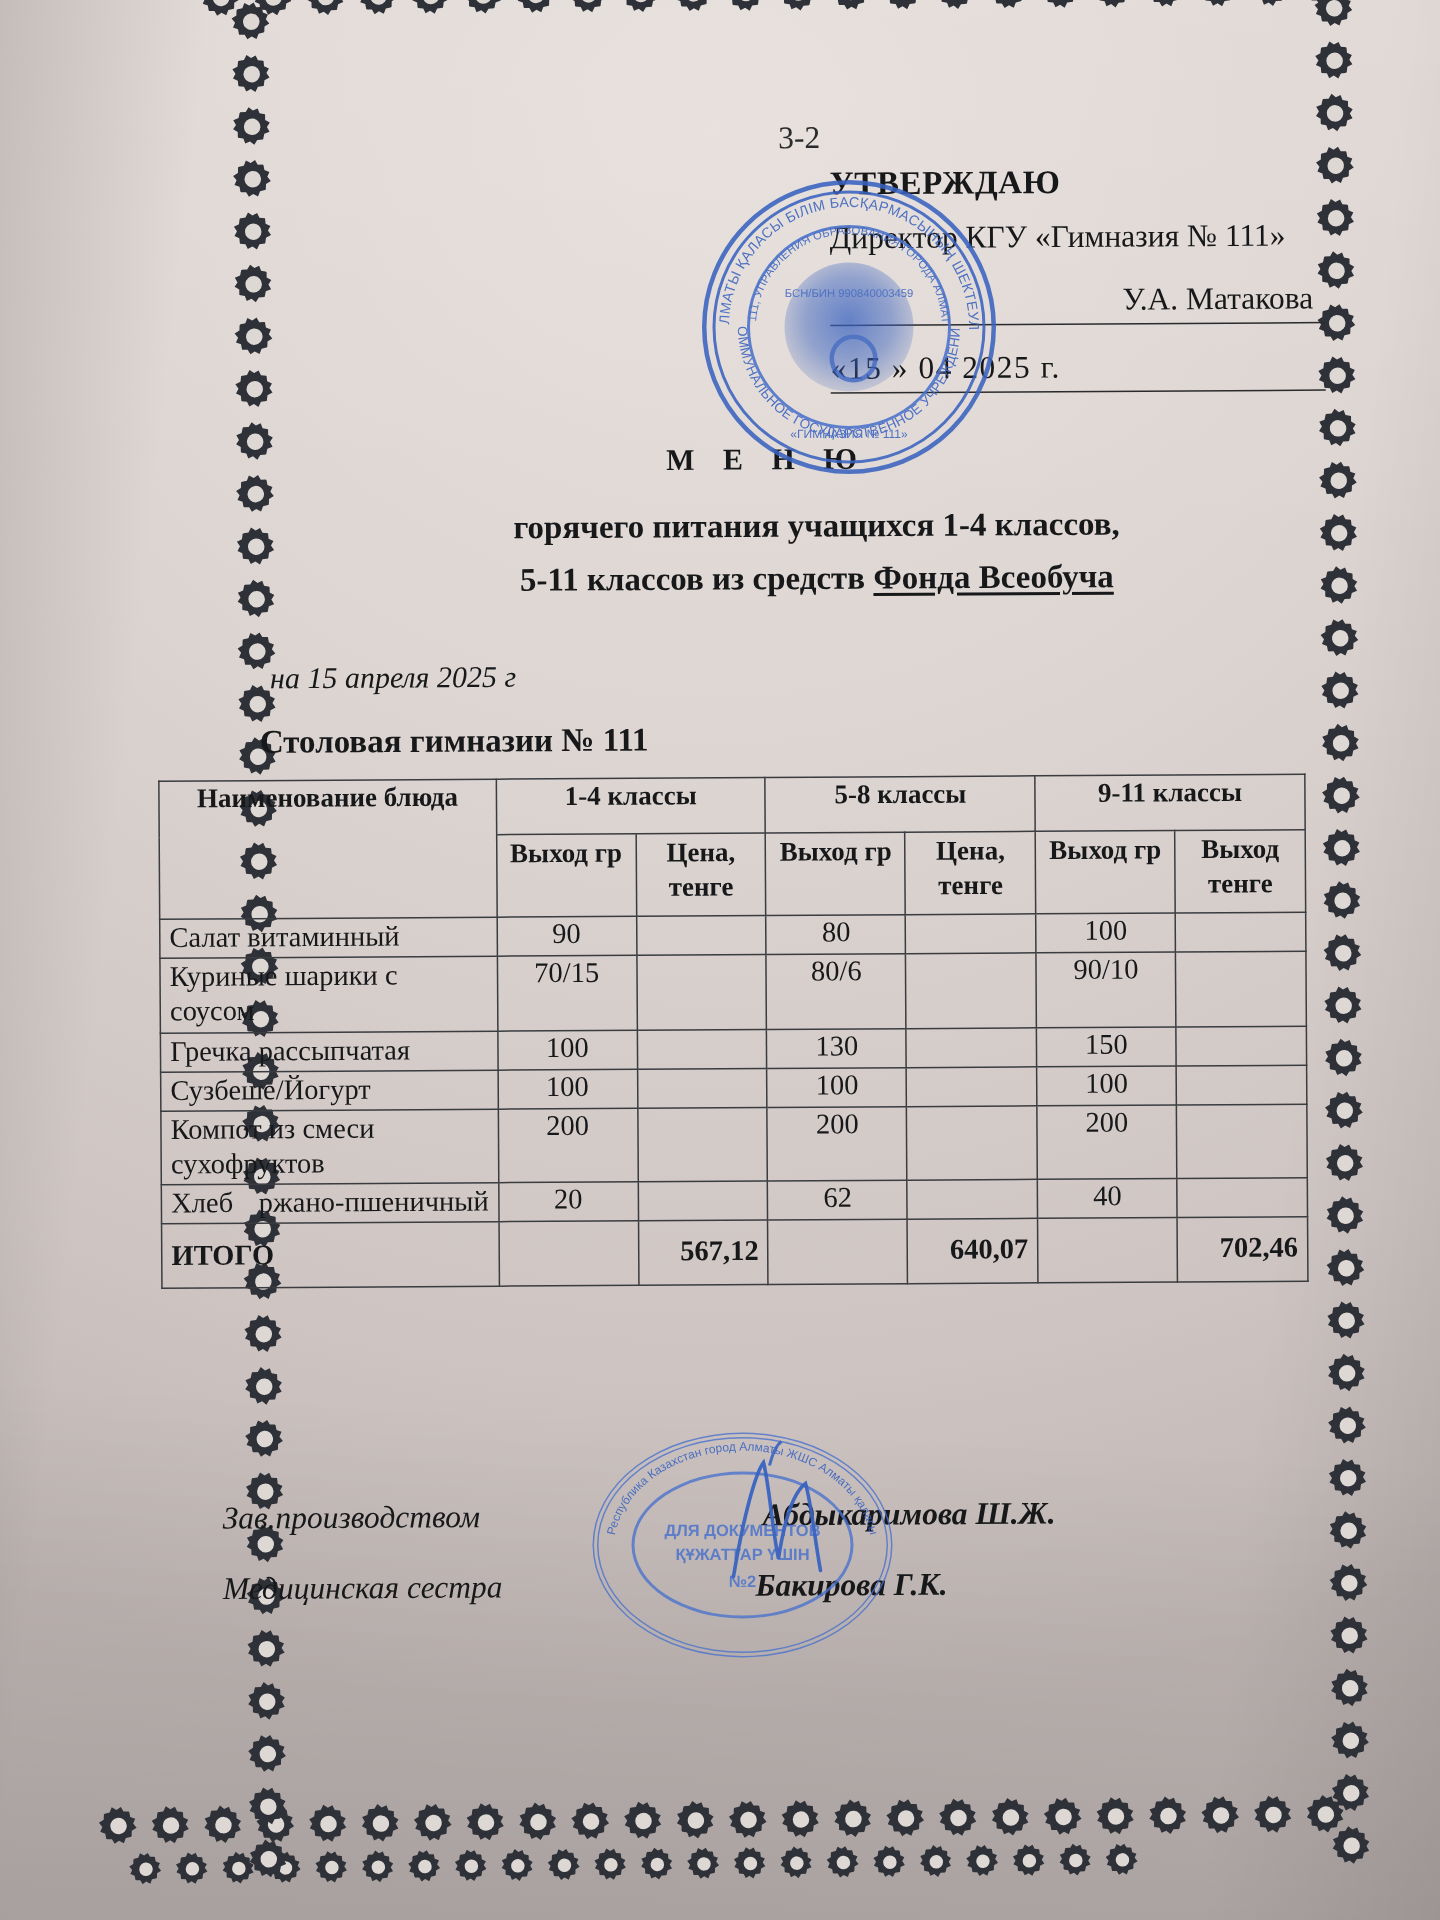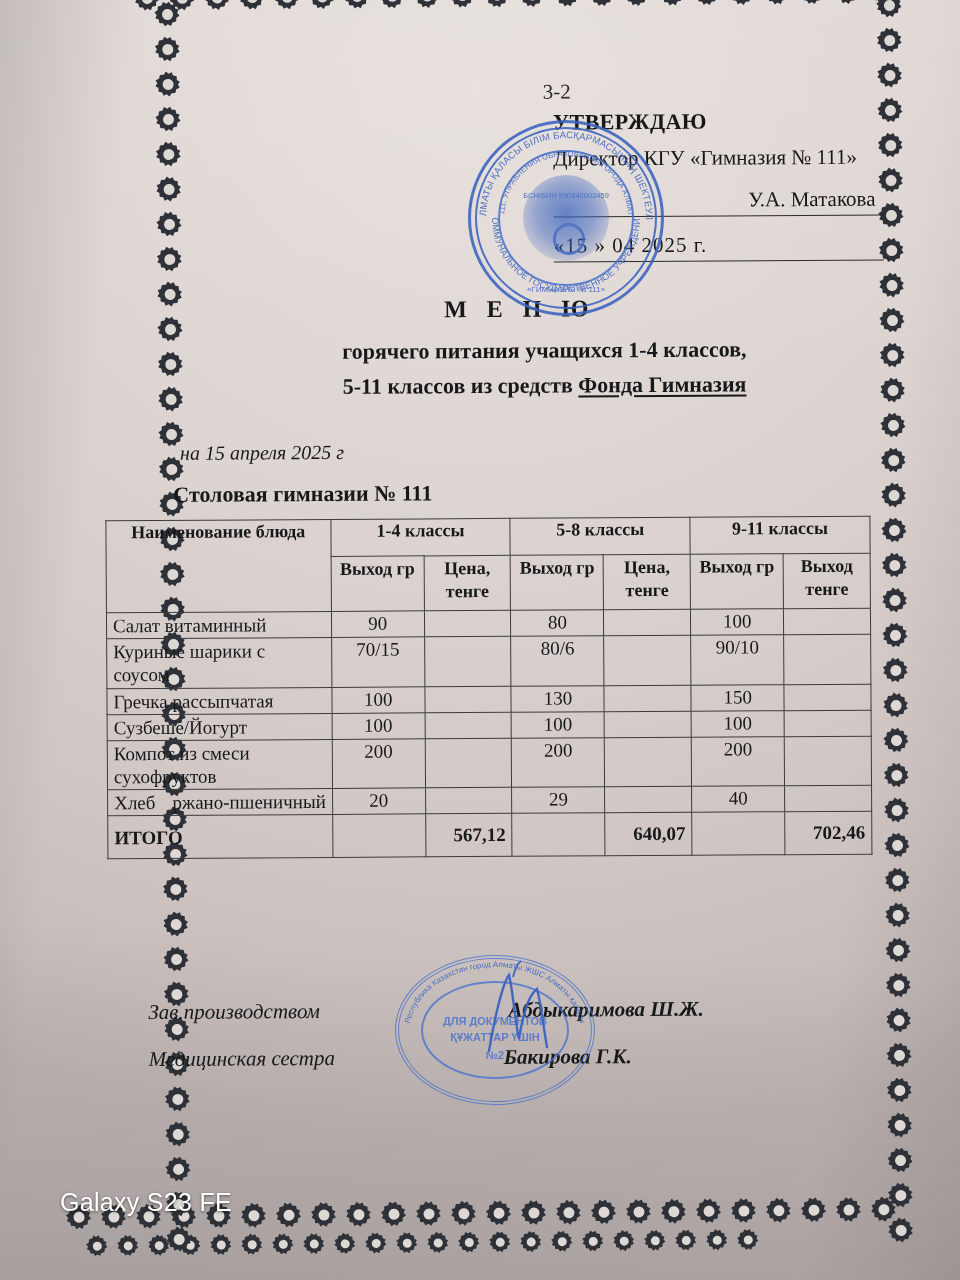--- a/index.html
+++ b/index.html
@@ -60,28 +60,28 @@
     background:#ded8d5;border-radius:50%;
   }
   .motif.sm{width:26px;height:26px;}
   .motif.sm::after{width:9px;height:9px;margin:-4.5px 0 0 -4.5px;}
   
   .doc{
     position:absolute;left:86px;top:48px;width:800px;height:1140px;
     transform:rotate(-0.35deg);
     color:#17181a;
   }
-  .pageno{position:absolute;left:460px;top:32px;font-size:21px;color:#2a2b2d;}
+  .pageno{position:absolute;left:436px;top:32px;font-size:21px;color:#2a2b2d;}
   .appr{position:absolute;left:470px;top:62px;width:330px;}
   .appr .l1{font-size:22px;font-weight:700;letter-spacing:.4px;}
   .appr .l2{font-size:21px;margin-top:11px;white-space:nowrap;}
   .appr .l3{font-size:21px;margin-top:17px;text-align:right;padding-right:8px;}
   .rule{height:1px;background:#2a2b2d;margin-top:3px;}
   .appr .l4{font-size:21px;margin-top:16px;letter-spacing:1px;}
-  .menu-ttl{position:absolute;left:360px;top:248px;font-size:24px;font-weight:700;letter-spacing:7px;}
+  .menu-ttl{position:absolute;left:360px;top:248px;font-size:20px;font-weight:700;letter-spacing:7px;}
   .sub1{position:absolute;left:210px;top:290px;width:500px;text-align:center;font-size:22px;font-weight:700;}
   .sub2{position:absolute;left:210px;top:325px;width:500px;text-align:center;font-size:22px;font-weight:700;}
   .sub2 u{text-decoration:underline;text-underline-offset:3px;}
   .dateline{position:absolute;left:95px;top:392px;font-size:20px;font-style:italic;}
   .canteen{position:absolute;left:88px;top:432px;font-size:22px;font-weight:700;}
   
   table.menu{
     position:absolute;left:20px;top:470px;width:765px;
     border-collapse:collapse;font-size:19px;color:#17181a;
   }
@@ -316,21 +316,21 @@
       <div class="l1">УТВЕРЖДАЮ</div>
       <div class="l2">Директор КГУ «Гимназия № 111»</div>
       <div class="l3">У.А. Матакова</div>
       <div class="rule"></div>
       <div class="l4">«15  »    04    2025   г.</div>
       <div class="rule"></div>
     </div>
 
     <div class="menu-ttl">М Е Н Ю</div>
     <div class="sub1">горячего питания учащихся 1-4 классов,</div>
-    <div class="sub2"><span>5-11 классов из средств </span><u>Фонда Гимназия</u></div>
+    <div class="sub2"><span>5-11 классов из средств </span><u>Фонда Всеобуча</u></div>
 
     <div class="dateline">на 15 апреля  2025 г</div>
     <div class="canteen">Столовая гимназии № 111</div>
 
     <table class="menu">
       <thead>
         <tr>
           <th class="dish" rowspan="2">Наименование блюда</th>
           <th class="grp" colspan="2">1-4 классы</th>
           <th class="grp" colspan="2">5-8 классы</th>
@@ -388,21 +388,21 @@
             <td class="price"></td>
             <td class="num">200</td>
             <td class="price"></td>
             <td class="num">200</td>
             <td class="price"></td>
           </tr>
           <tr>
             <td class="dish jtext">Хлеб            ржано-пшеничный</td>
             <td class="num">20</td>
             <td class="price"></td>
-            <td class="num">29</td>
+            <td class="num">62</td>
             <td class="price"></td>
             <td class="num">40</td>
             <td class="price"></td>
           </tr>
           <tr class="total">
             <td class="dish">ИТОГО</td>
             <td class="num"></td>
             <td class="price">567,12</td>
             <td class="num"></td>
             <td class="price">640,07</td>
@@ -463,15 +463,14 @@
     <div class="ovl-txt" style="top:60px;font-size:11px;font-weight:700;">ДЛЯ ДОКУМЕНТОВ</div>
     <div class="ovl-txt" style="top:76px;font-size:11px;font-weight:700;">ҚҰЖАТТАР ҮШІН</div>
     <div class="ovl-txt" style="top:94px;font-size:11px;font-weight:700;">№2</div>
   </div>
 
   <svg class="sig-ink" style="left:455px;top:955px;width:130px;height:120px;" viewBox="0 0 130 120">
     <path d="M34,96 C40,60 48,28 54,20 C58,36 60,66 64,84 C68,58 74,40 82,34 C86,48 88,70 92,92" fill="none" stroke="#3a63c0" stroke-width="2.4" opacity=".95" stroke-linecap="round"></path>
     <path d="M58,22 C60,14 63,8 66,6" fill="none" stroke="#3a63c0" stroke-width="2" opacity=".9"></path>
   </svg>
 
-  <div class="watermark">Galaxy S23 FE</div>
 
 </div>
 
 </body></html>

